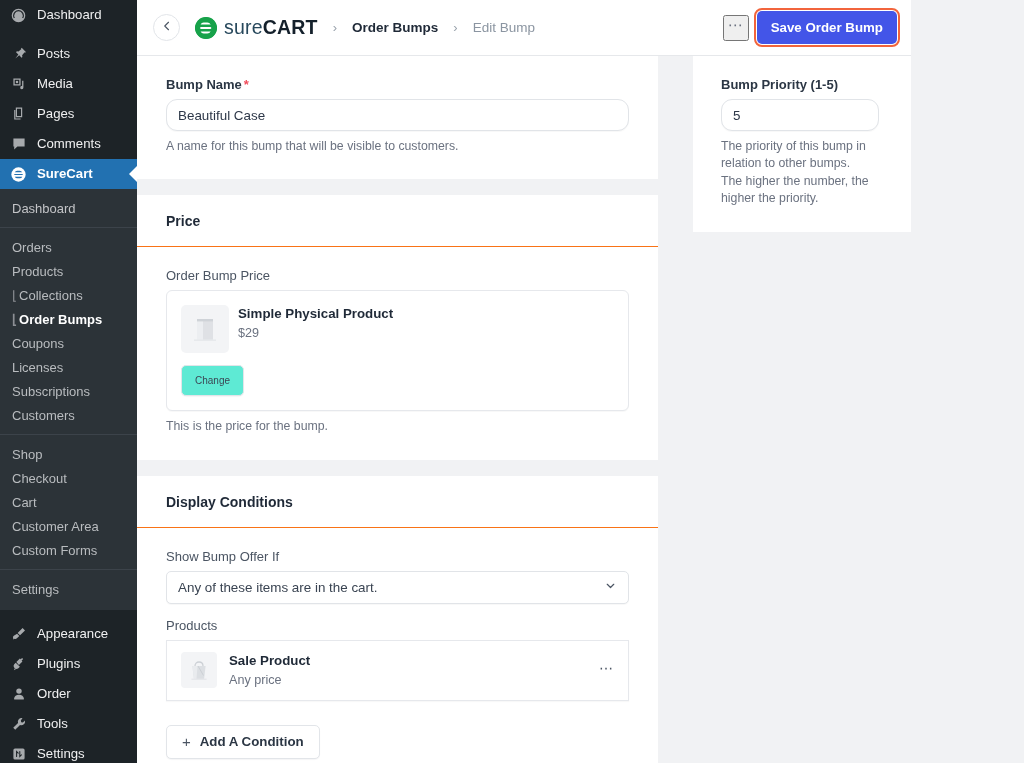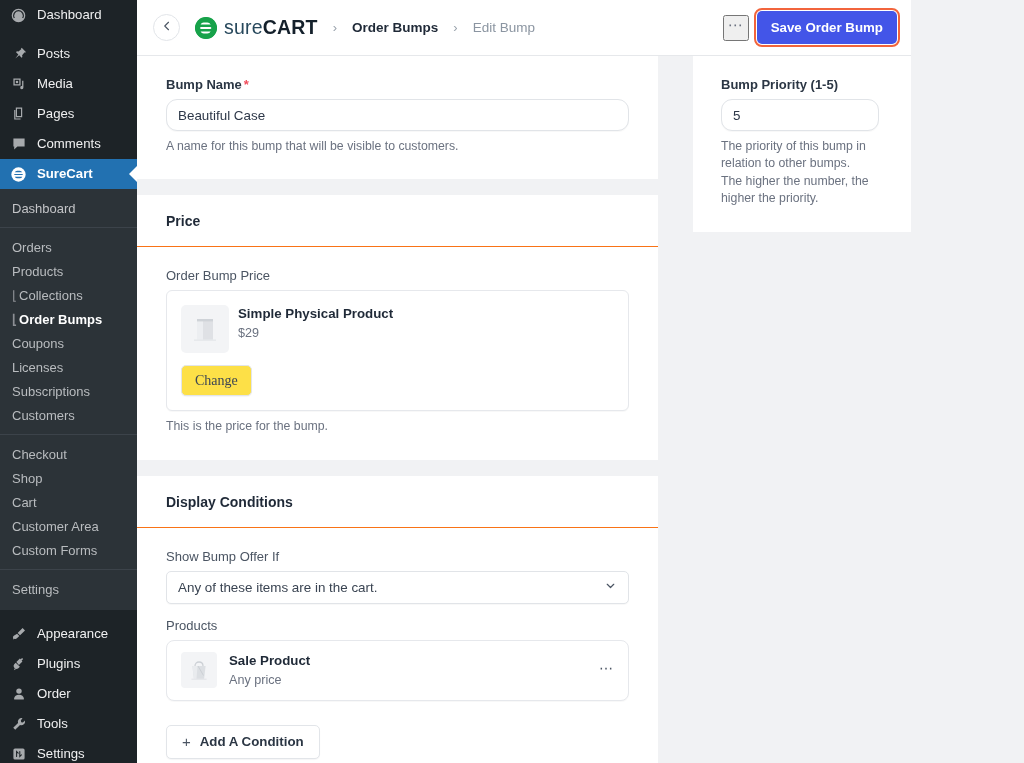--- a/index.html
+++ b/index.html
@@ -159,42 +159,42 @@
     overflow: hidden;
   }
   .thumb.sm { width: 36px; height: 36px; flex: 0 0 36px; border-radius: 4px; }
   .prod-name {
     font-size: 13.3px; font-weight: 700; color: #1f2937; line-height: 1.35;
   }
   .prod-sub {
     font-size: 12.6px; color: #6b7280; margin-top: 2px; line-height: 1.35;
   }
   .change-btn {
-    margin-top: 12px; border: 1px solid #e2e5e9; background: #fde047;
-    border-radius: 5px; font-size: 14px; color: #3c4654;
-    padding: 0 13px; height: 31px; font-family: Liberation Serif, serif;
+    margin-top: 12px; border: 1px solid #e2e5e9; background: #5eead4;
+    border-radius: 5px; font-size: 10px; color: #3c4654;
+    padding: 0 13px; height: 31px; font-family: Liberation Sans, sans-serif;
     box-shadow: 0 1px 1px rgba(16,24,40,.04);
   }
 
   .select-wrap { position: relative; }
   .select-wrap .chev {
     position: absolute; right: 12px; top: 50%;
     transform: translateY(-50%); pointer-events: none;
     color: #4b5563;
   }
   .select-fld {
     width: 100%; height: 33px; border: 1px solid #e1e4e8;
     border-radius: 5px; background: #fff;
     padding: 0 30px 0 11px; font-size: 13.4px; color: #3a4452;
     font-family: inherit; display: flex; align-items: center;
     box-shadow: 0 1px 1px rgba(16,24,40,.03);
   }
   .list-row {
     display: flex; align-items: center; gap: 12px;
-    border: 1px solid #e6e8ec; border-radius: 8px;
+    border: 1px solid #e6e8ec; border-radius: 0;
     background: #fff; padding: 11px 14px;
     box-shadow: 0 1px 1px rgba(16,24,40,.03);
   }
   .row-dots {
     margin-left: auto; color: #4b5563; font-size: 14px;
     letter-spacing: 1px; line-height: 0; padding-bottom: 5px;
   }
   .add-btn {
     border: 1px solid #e2e5e9; background: #fff; border-radius: 5px;
     font-size: 13.3px; font-weight: 700; color: #2b3644;
@@ -280,22 +280,22 @@
       <span class="sub-item">Orders</span>
       <span class="sub-item">Products</span>
       <span class="sub-item"><span class="nest">⌊</span><span>Collections</span></span>
       <span class="sub-item current"><span class="nest">⌊</span><span>Order Bumps</span></span>
       <span class="sub-item">Coupons</span>
       <span class="sub-item">Licenses</span>
       <span class="sub-item">Subscriptions</span>
       <span class="sub-item">Customers</span>
 
       <div class="divider"></div>
+      <span class="sub-item">Shop</span>
       <span class="sub-item">Checkout</span>
-      <span class="sub-item">Shop</span>
       <span class="sub-item">Cart</span>
       <span class="sub-item">Customer Area</span>
       <span class="sub-item">Custom Forms</span>
 
       <div class="divider"></div>
       <span class="sub-item">Settings</span>
     </div>
 
     <div class="wp-sep"></div>
 

